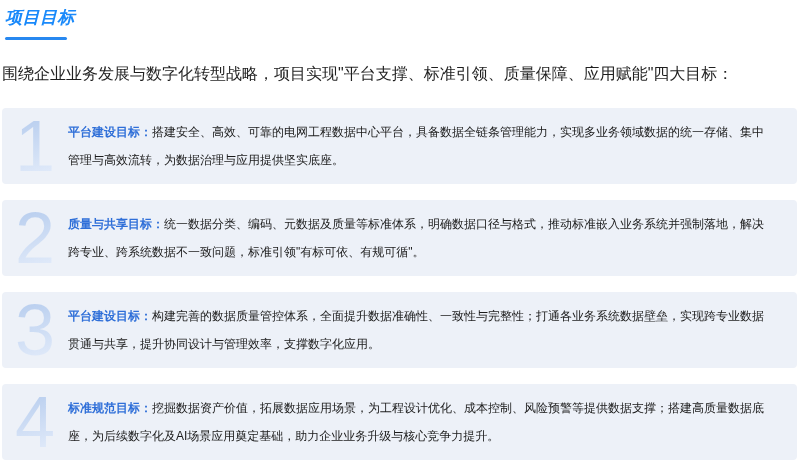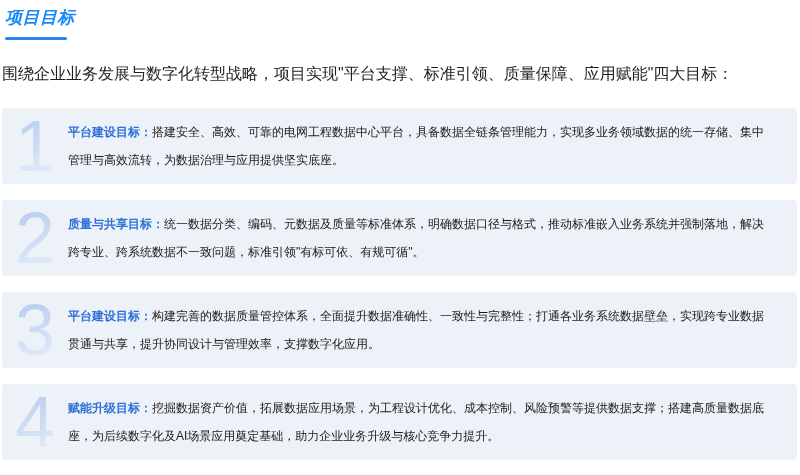--- a/index.html
+++ b/index.html
@@ -102,17 +102,17 @@
       <div class="num-col">
         <span class="num">3</span>
       </div>
       <p class="card-text"><span class="goal-label">平台建设目标：</span><span>构建完善的数据质量管控体系，全面提升数据准确性、一致性与完整性；打通各业务系统数据壁垒，实现跨专业数据贯通与共享，提升协同设计与管理效率，支撑数字化应用。</span></p>
     </div>
 
     <div class="card">
       <div class="num-col">
         <span class="num">4</span>
       </div>
-      <p class="card-text"><span class="goal-label">赋能升级目标：</span><span>挖掘数据资产价值，拓展数据应用场景，为工程设计优化、成本控制、风险预警等提供数据支撑；搭建高质量数据底座，为后续数字化及AI场景应用奠定基础，助力企业业务升级与核心竞争力提升。</span></p>
+      <p class="card-text"><span class="goal-label">标准规范目标：</span><span>挖掘数据资产价值，拓展数据应用场景，为工程设计优化、成本控制、风险预警等提供数据支撑；搭建高质量数据底座，为后续数字化及AI场景应用奠定基础，助力企业业务升级与核心竞争力提升。</span></p>
     </div>
 
   </div>
 </div>
 
 </body></html>

